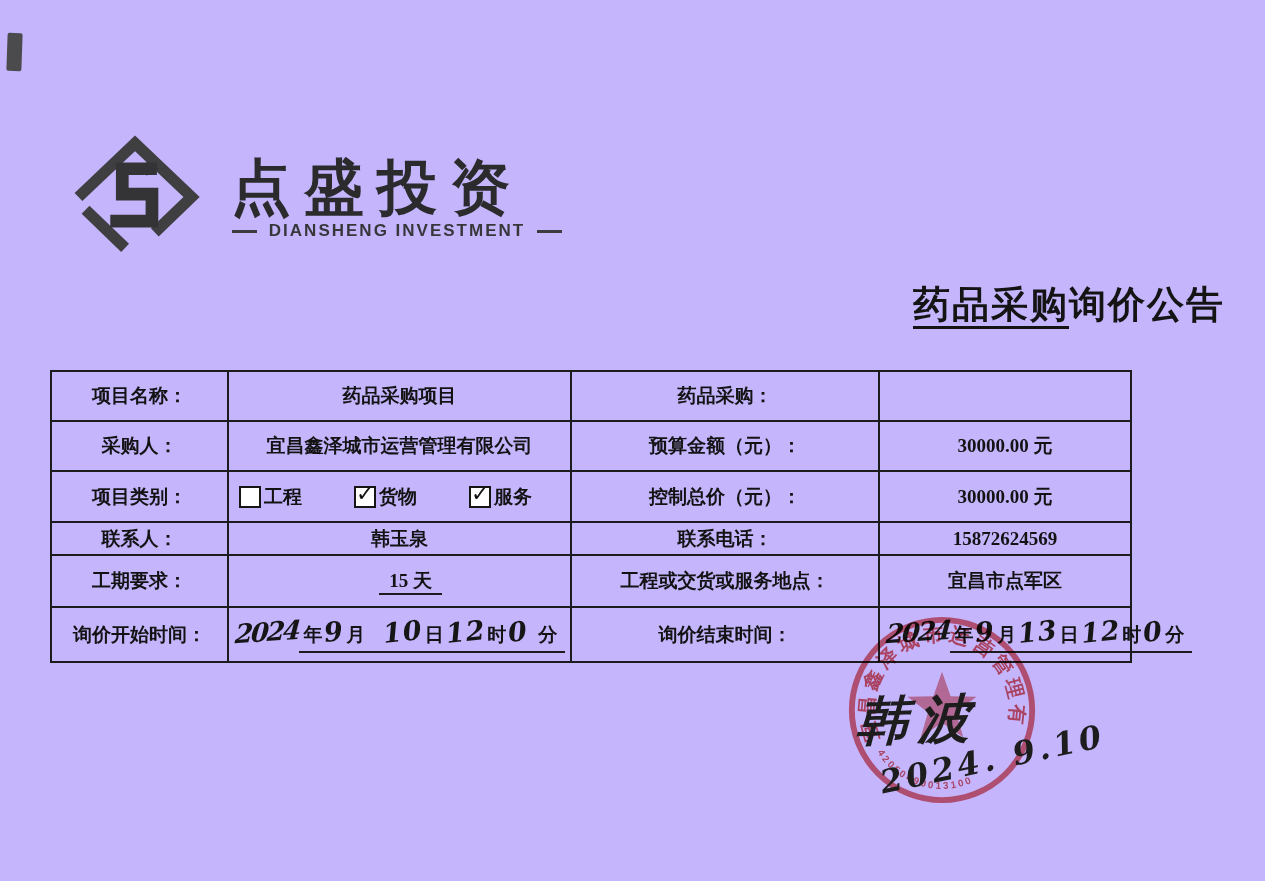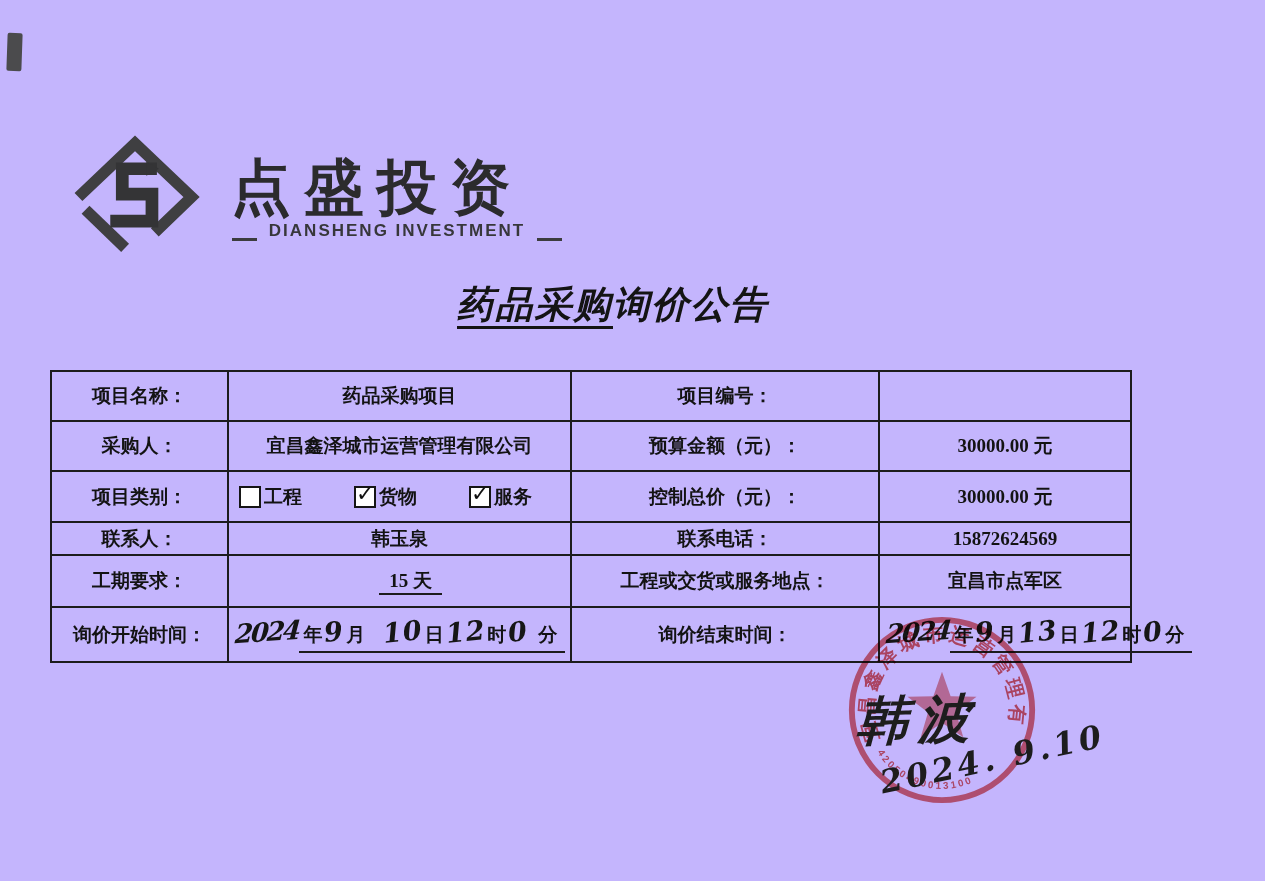--- a/index.html
+++ b/index.html
@@ -14,30 +14,30 @@
 
   
   .logo-mark{position:absolute;left:64px;top:132px;}
   .logo-cn{
     position:absolute;left:231px;top:148px;width:350px;
     font-family:"Liberation Sans","DejaVu Sans",sans-serif;
     font-size:60px;font-weight:700;color:#2b2b2d;letter-spacing:13px;white-space:nowrap;
   }
   .logo-en{
     position:absolute;left:232px;top:221px;width:330px;
-    display:flex;align-items:flex-end;justify-content:center;gap:12px;
+    display:flex;align-items:center;justify-content:center;gap:12px;
     font-family:"Liberation Sans","DejaVu Sans",sans-serif;
     font-size:17px;font-weight:700;color:#37373a;letter-spacing:2px;white-space:nowrap;
   }
   .logo-dash{display:inline-block;width:34px;height:3px;background:#3c3c3e;}
 
   
   .doc-title{
-    position:absolute;top:280px;left:0;right:40px;text-align:center;
-    font-size:37px;font-weight:700;letter-spacing:2px;color:#141414;white-space:nowrap;font-style:italic;
+    position:absolute;top:280px;left:0;right:40px;text-align:right;
+    font-size:37px;font-weight:700;letter-spacing:2px;color:#141414;white-space:nowrap;
   }
   .doc-title .u{border-bottom:3px solid #141414;padding-bottom:1px;}
 
   
   table.main{
     position:absolute;left:50px;top:370px;border-collapse:collapse;table-layout:fixed;
     width:1080px;
   }
   table.main td{
     border:2px solid #1c1c1c;padding:0 6px;text-align:center;vertical-align:middle;
@@ -127,21 +127,21 @@
     <colgroup>
         <col class="c1">
         <col class="c2">
         <col class="c3">
         <col class="c4">
       </colgroup>
     <tbody>
         <tr class="r1">
       <td>项目名称：</td>
       <td>药品采购项目</td>
-      <td>项目编号：</td>
+      <td>药品采购：</td>
       <td></td>
     </tr>
     <tr class="r2">
       <td>采购人：</td>
       <td>宜昌鑫泽城市运营管理有限公司</td>
       <td>预算金额（元）：</td>
       <td>30000.00 元</td>
     </tr>
     <tr class="r3">
       <td>项目类别：</td>

